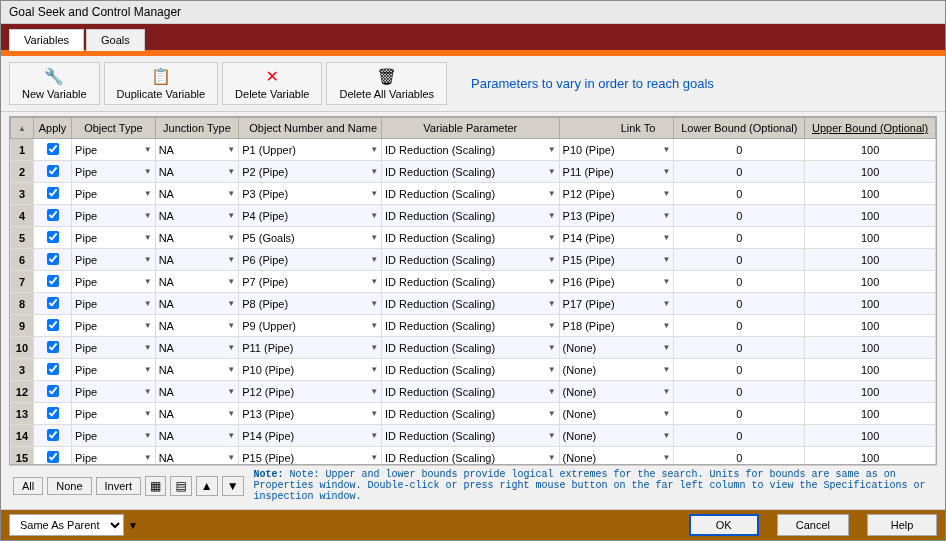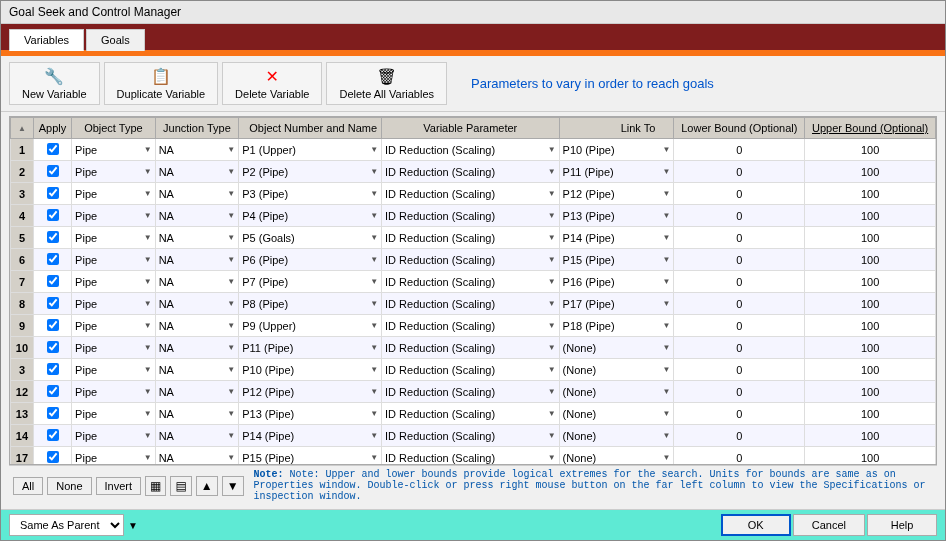--- a/index.html
+++ b/index.html
@@ -173,38 +173,38 @@
       color: #333;
       padding: 0 6px;
       font-family: Liberation Mono, monospace;
     }
     .note-text span { color: #0055aa; }
     .footer {
       display: flex;
       align-items: center;
       justify-content: space-between;
       padding: 4px 8px;
-      background: #5eead4;
+      background: #a16207;
       border-top: 1px solid #ccc;
     }
     .footer-left {
       display: flex;
       align-items: center;
       gap: 4px;
     }
     .footer-dropdown {
       padding: 2px 6px;
       border: 1px solid #aaa;
       background: #fff;
       font-size: 11px;
       height: 22px;
     }
     .footer-btns {
       display: flex;
-      gap: 2px;
+      gap: 18px;
     }
     .footer-btn {
       padding: 3px 18px;
       border: 1px solid #aaa;
       background: #f0f0f0;
       cursor: pointer;
       font-size: 11px;
       min-width: 70px;
     }
     .footer-btn.ok {
@@ -799,21 +799,21 @@
                 <td>
                   <div class="dropdown-cell">
                     <span class="cell-text">(None)</span>
                     <span class="cell-drop">▼</span>
                   </div>
                 </td>
                 <td class="num-cell">0</td>
                 <td class="num-cell">100</td>
               </tr>
               <tr>
-                <td class="row-num col-rownum">17</td>
+                <td class="row-num col-rownum">15</td>
                 <td class="apply-cell"><input type="checkbox" checked="" style=""></td>
                 <td>
                   <div class="dropdown-cell">
                     <span class="cell-text">Pipe</span>
                     <span class="cell-drop">▼</span>
                   </div>
                 </td>
                 <td>
                   <div class="dropdown-cell">
                     <span class="cell-text">NA</span>

